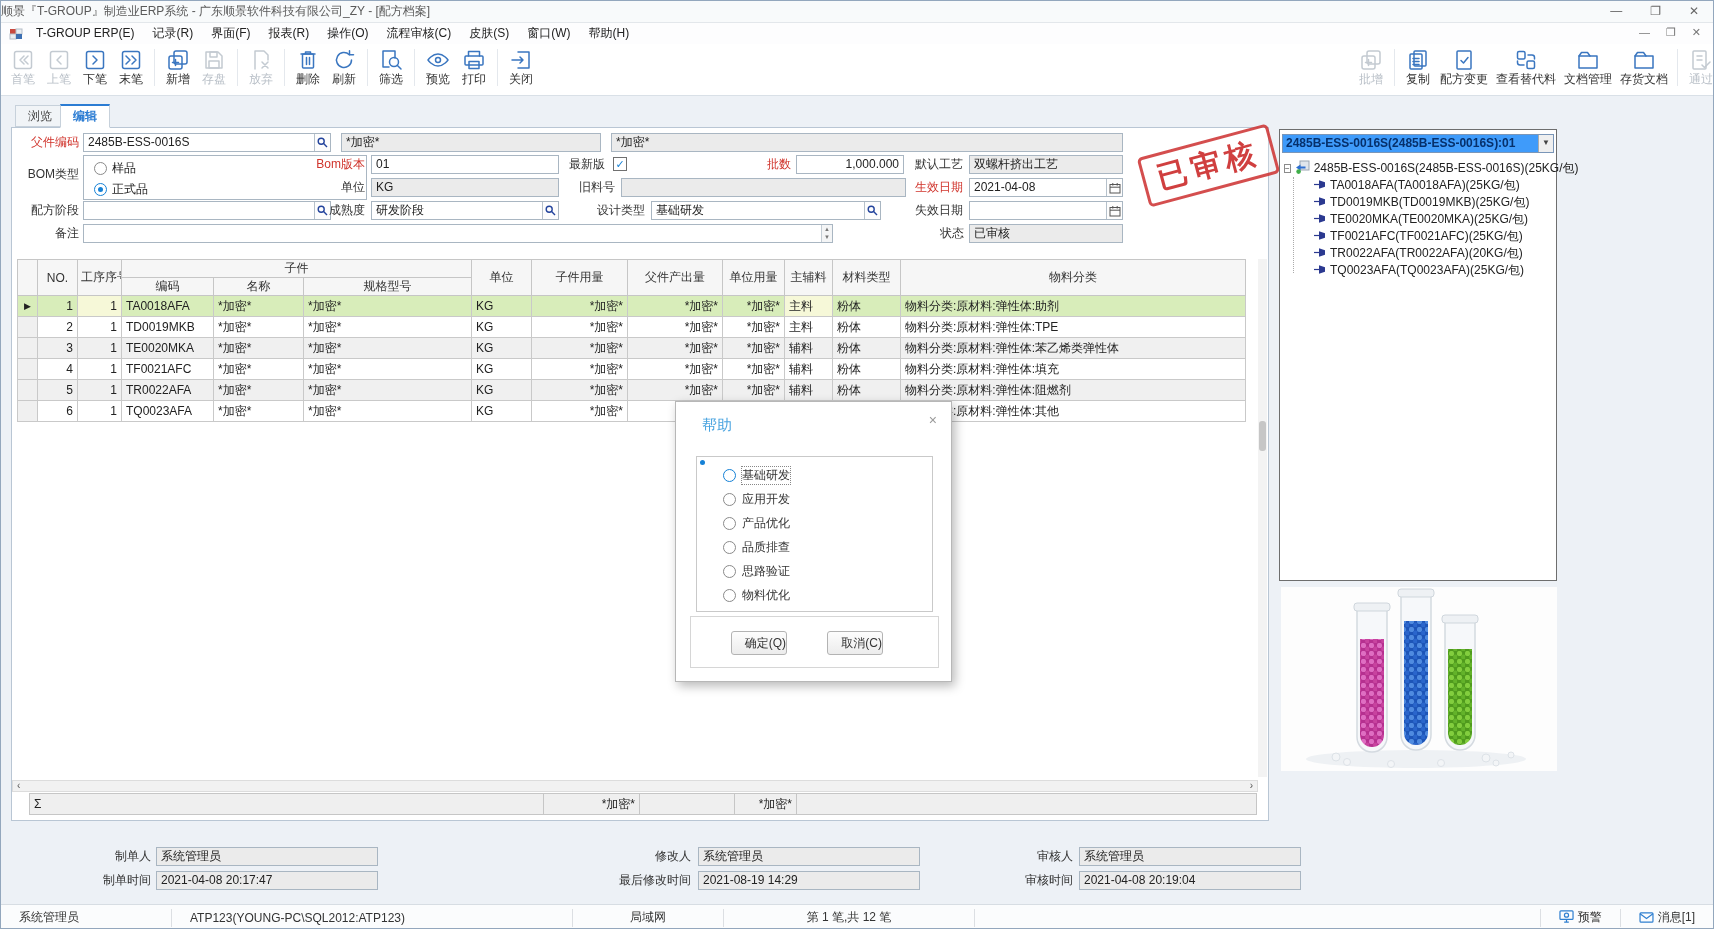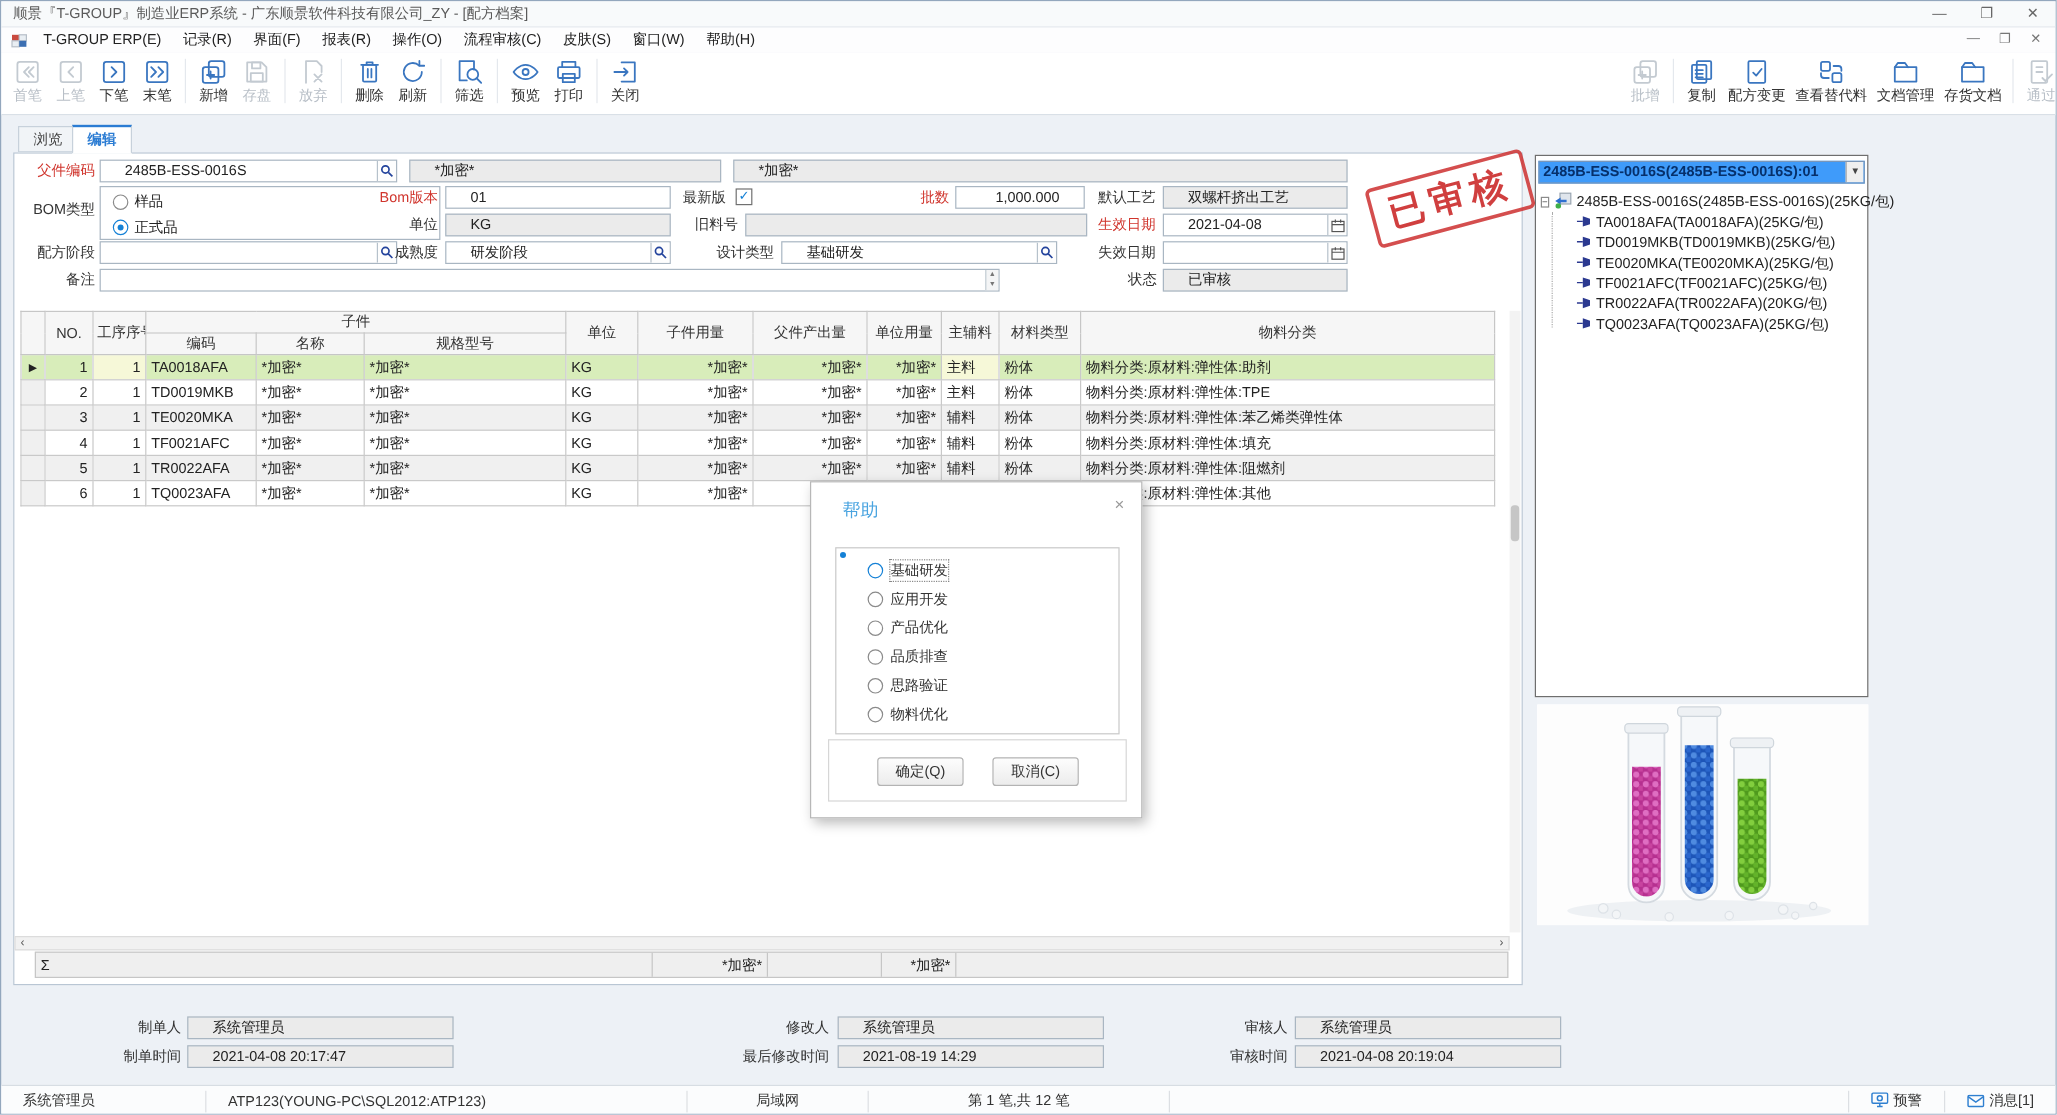--- a/index.html
+++ b/index.html
@@ -1,42 +1,42 @@
 <!DOCTYPE html>
 <html><head>
 <meta charset="utf-8">
 <style>
 *{margin:0;padding:0;box-sizing:border-box}
 html,body{width:1714px;height:929px;overflow:hidden}
 body{font-family:"Liberation Sans","DejaVu Sans",sans-serif;font-size:12px;color:#222}
 #win{position:relative;width:1714px;height:929px;background:#edf1f6;border:1px solid #93a7bd;overflow:hidden}
 .abs{position:absolute}
 
-#titlebar{position:absolute;left:0;top:0;width:100%;height:22px;background:#f8fafb;border-bottom:1px solid #e3e7eb;color:#5a5a5a;line-height:21px;padding-left:10px;white-space:nowrap}
+#titlebar{position:absolute;left:0;top:0;width:100%;height:22px;background:#f8fafb;border-bottom:1px solid #e3e7eb;color:#5a5a5a;line-height:21px;white-space:nowrap}
 .winctl{display:flex;gap:28px;color:#666;font-size:12px}
 #menubar{position:absolute;left:0;top:22px;width:100%;height:21px;background:#fdfdfe;display:flex;align-items:center;padding-left:8px;color:#222}
 .menu-item{padding:2px 9px;cursor:default;white-space:nowrap}
 #mdi-controls{position:absolute;right:12px;top:25px;display:flex;gap:16px;color:#777;font-size:11px}
 #toolbar{position:absolute;left:0;top:43px;width:100%;height:52px;background:#fff;border-bottom:1px solid #d9e0e7}
 #tb-left{position:absolute;left:4px;top:3px;display:flex;align-items:stretch}
 #tb-right{position:absolute;right:-6px;top:3px;display:flex;align-items:stretch}
 .tb-btn{min-width:36px;padding:1px 4px 0;text-align:center;color:#3a76c0;white-space:nowrap}
 .tb-btn svg{width:24px;height:24px;display:block;margin:0 auto}
 .tb-lb{font-size:12px;color:#333;margin-top:-1px}
 .tb-btn.dis{color:#c3cad1}.tb-btn.dis .tb-lb{color:#b8bfc7}
 .tb-sep{width:1px;background:#e4e8ed;margin:2px 5px}
 
 .tab{position:absolute;height:22px;line-height:21px;padding:0 12px;background:#f1f4f7;border:1px solid #c7d1db;color:#444;z-index:2}
 .tab.active{background:#fff;border-top:2px solid #2b7cd3;border-bottom:1px solid #fff;color:#2b7cd3;font-weight:bold;height:24px}
 #main-panel{position:absolute;left:10px;top:126px;width:1258px;height:694px;background:#fff;border:1px solid #b9c6d4}
 #right-panel{position:absolute;left:1278px;top:128px;width:278px;height:452px;background:#fff;border:1px solid #6e6e6e}
 
 .lbl{position:absolute;height:19px;line-height:19px;color:#333;text-align:right;white-space:nowrap}
 .lbl.red{color:#d0342c}
-.fld{position:absolute;height:19px;border:1px solid #a9b6c2;background:#fff;line-height:17px;padding:0 20px;overflow:hidden;white-space:nowrap}
+.fld{position:absolute;height:19px;border:1px solid #a9b6c2;background:#fff;line-height:17px;padding:0 4px;overflow:hidden;white-space:nowrap}
 .fld.ro{background:#ebebeb}
 .fld.num{text-align:right}
 .mini-btn{position:absolute;right:0;top:0;width:16px;height:17px;border-left:1px solid #b6c1cb;background:#fdfdfd;display:flex;align-items:center;justify-content:center}
 .spin{position:absolute;right:0;top:0;width:11px;height:17px;border-left:1px solid #c3ccd4;background:#f4f5f6;font-size:6px;color:#777;line-height:8px;text-align:center}
 .radio{position:absolute;display:flex;align-items:center;gap:5px}
 .rdot{width:13px;height:13px;border:1px solid #8a8a8a;border-radius:50%;background:#fff;position:relative}
 .rdot.on{border-color:#1581d6}
 .rdot.on::after{content:"";position:absolute;left:3px;top:3px;width:5px;height:5px;border-radius:50%;background:#1581d6}
 .cb{position:absolute;width:14px;height:14px;border:1px solid #707070;background:#fff;text-align:center;line-height:12px;font-size:11px;color:#1581d6;font-weight:bold}
 #stamp{position:absolute;left:1140px;top:139px;transform:rotate(-15deg);color:rgba(204,47,47,.92);border:3px solid rgba(204,47,47,.85);border-radius:5px;font-size:30px;font-weight:bold;padding:2px 12px;letter-spacing:5px;background:rgba(255,255,255,.15);z-index:3}
@@ -72,21 +72,21 @@
 .sbicon{display:inline-block;vertical-align:-3px;margin-right:4px;color:#2f7fd0}
 
 #dialog{position:absolute;left:674px;top:400px;width:277px;height:281px;background:#fff;border:1px solid #b7b7b7;box-shadow:3px 4px 10px rgba(0,0,0,.28);z-index:10}
 #dlg-title{position:absolute;left:26px;top:14px;font-size:15px;color:#4aa4e0}
 #dlg-close{position:absolute;right:14px;top:10px;color:#999;font-size:14px}
 #dlg-optbox{position:absolute;left:20px;top:54px;width:237px;height:156px;border:1px solid #c9c9c9}
 .dlg-opt{display:flex;align-items:center;gap:6px;height:24px;margin-left:26px}
 .dlg-opt .olb{color:#333}
 .dlg-opt.first .olb{outline:1px dotted #888}
 #dlg-btnpanel{position:absolute;left:14px;top:214px;width:249px;height:52px;border:1px solid #d6d6d6}
-.dlg-btn{position:absolute;top:14px;width:72px;height:24px;background:linear-gradient(#fdfdfd,#ececec);border:1px solid #b3b3b3;border-radius:3px;text-align:center;line-height:22px;color:#333}
+.dlg-btn{position:absolute;top:14px;width:56px;height:24px;background:linear-gradient(#fdfdfd,#ececec);border:1px solid #b3b3b3;border-radius:3px;text-align:right;line-height:22px;color:#333}
 
 #photo{position:absolute;left:1280px;top:586px;width:276px;height:184px;background:#fff}
 </style>
 </head>
 <body>
 
 <div id="win">
 
   <div id="titlebar">
     <span>顺景『T-GROUP』制造业ERP系统 - 广东顺景软件科技有限公司_ZY - [配方档案]</span>

